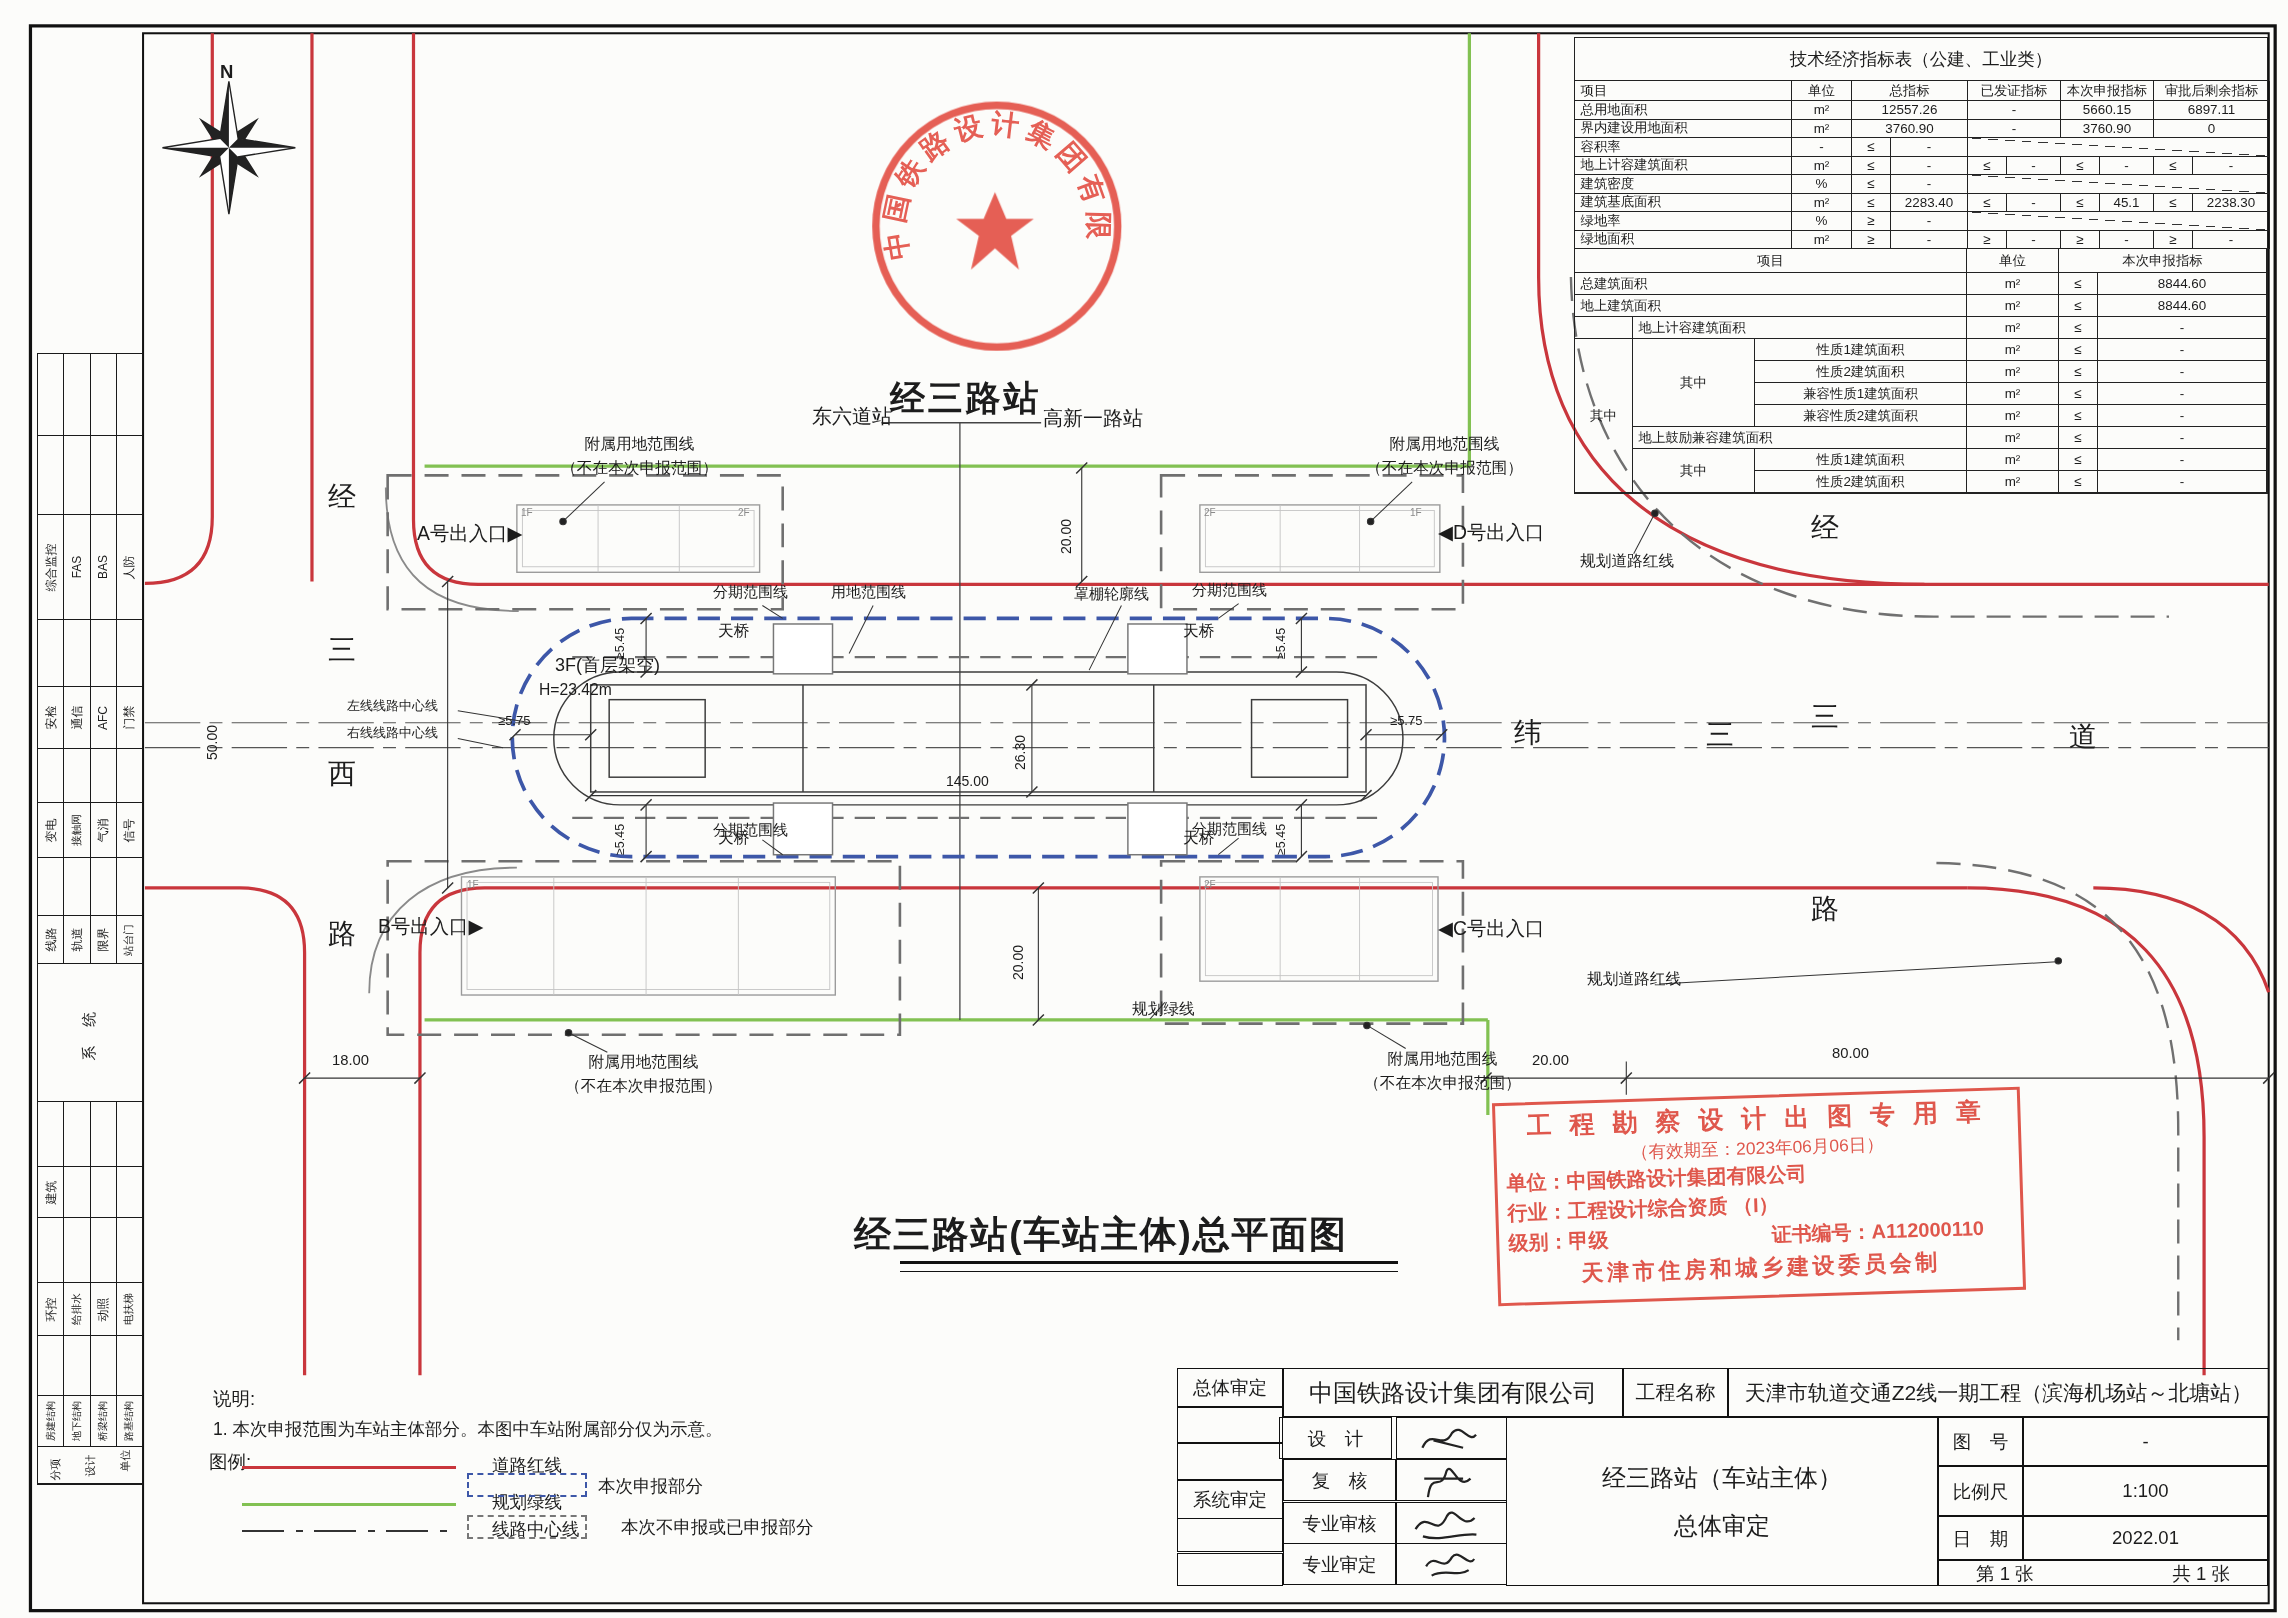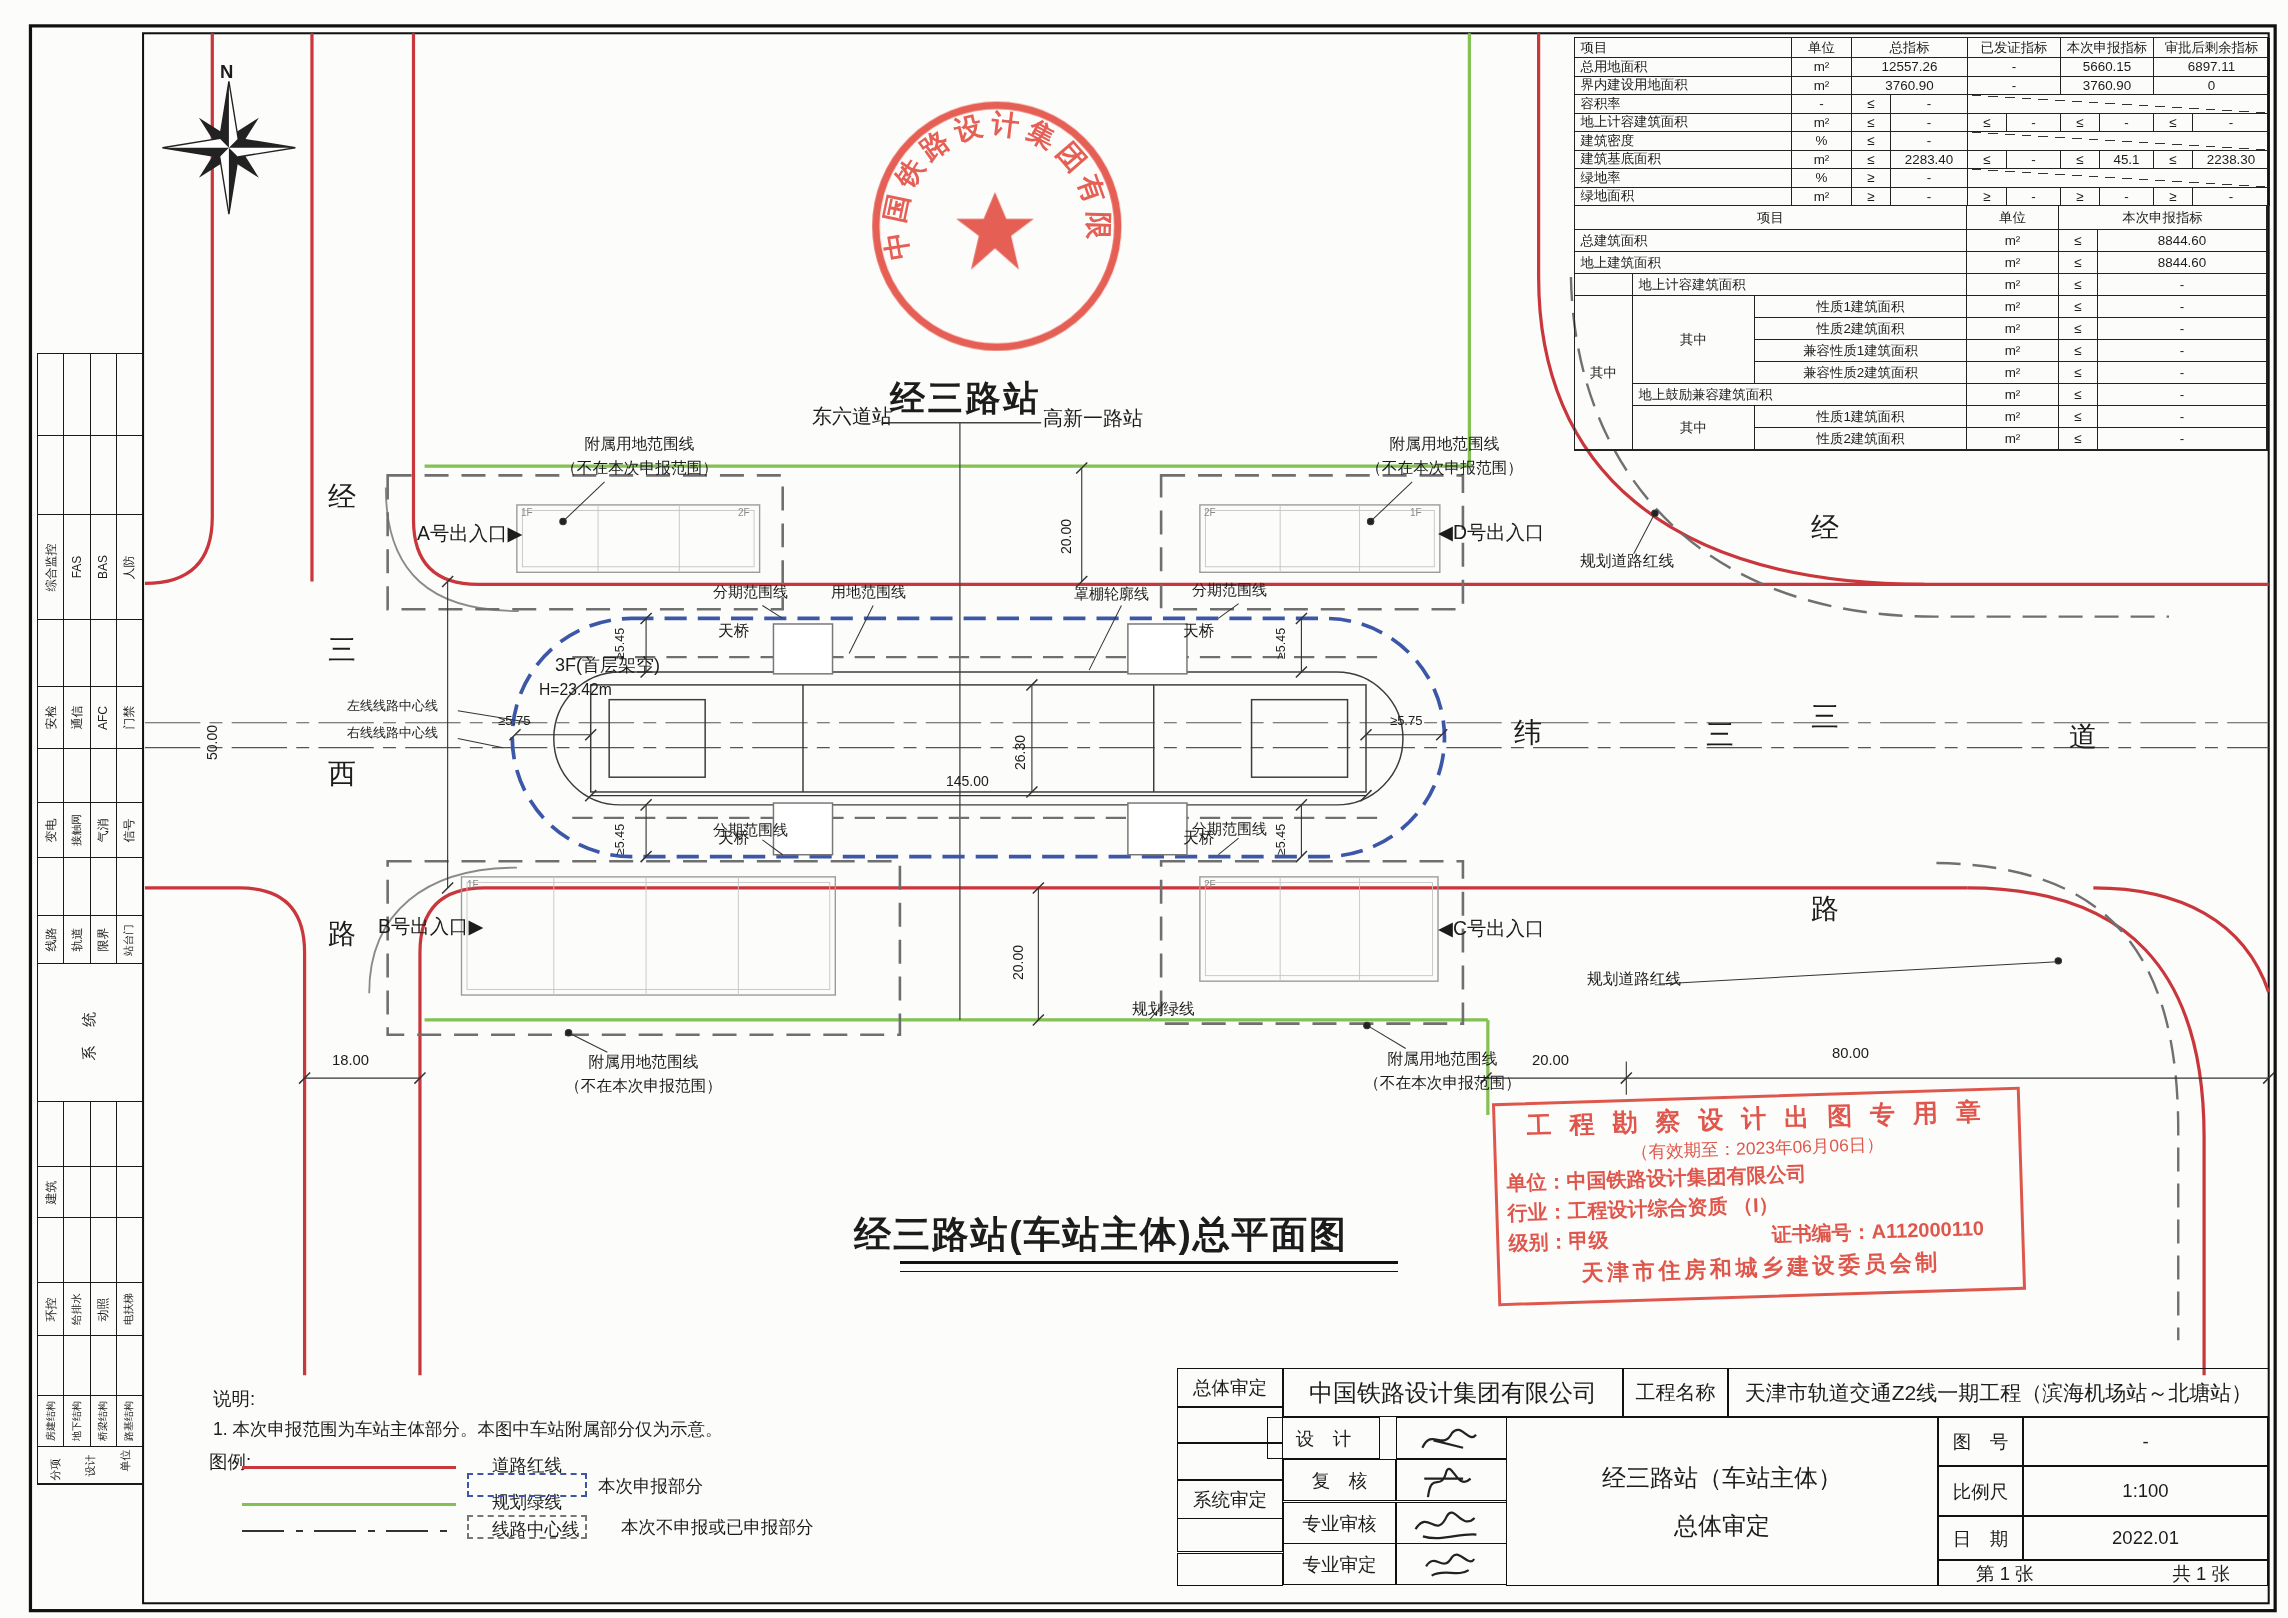--- a/index.html
+++ b/index.html
@@ -288,20 +288,21 @@
   <span class="vd sm" style="left:613px;top:855px;">≥5.45</span>
   <span class="vd sm" style="left:1274px;top:855px;">≥5.45</span>
   <span class="lbl" style="left:498px;top:713px;font-size:13px;">≥5.75</span>
   <span class="lbl" style="left:1390px;top:713px;font-size:13px;">≥5.75</span>
   <span class="lbl" style="left:946px;top:773px;font-size:14px;">145.00</span>
   <span class="lbl" style="left:332px;top:1052px;font-size:14.8px;">18.00</span>
   <span class="lbl" style="left:1532px;top:1052px;font-size:14.8px;">20.00</span>
   <span class="lbl" style="left:1832px;top:1045px;font-size:14.8px;">80.00</span>
 
   <div class="itab">
+    <div class="ttl">技术经济指标表（公建、工业类）</div>
     <div class="gU">
       <div class="nm">项目</div>
       <div>单位</div>
       <div style="grid-column:span 2">总指标</div>
       <div style="grid-column:span 2">已发证指标</div>
       <div style="grid-column:span 2">本次申报指标</div>
       <div style="grid-column:span 2">审批后剩余指标</div>
 
       <div class="nm">总用地面积</div>
       <div>m²</div>
@@ -622,21 +623,21 @@
     <div class="tc" style="left:0;top:39px;width:106px;height:36px;"></div>
     <div class="tc" style="left:0;top:75px;width:106px;height:37px;"></div>
     <div class="tc" style="left:0;top:112px;width:106px;height:39px;">系统审定</div>
     <div class="tc" style="left:0;top:150px;width:106px;height:34px;"></div>
     <div class="tc" style="left:0;top:185px;width:106px;height:33px;"></div>
 
     <div class="tc" style="left:106px;top:0;width:340px;height:49px;font-size:24px;">中国铁路设计集团有限公司</div>
     <div class="tc" style="left:446px;top:0;width:105px;height:49px;font-size:20px;">工程名称</div>
     <div class="tc" style="left:551px;top:0;width:541px;height:49px;font-size:21px;">天津市轨道交通Z2线一期工程（滨海机场站～北塘站）</div>
 
-    <div class="tc" style="left:90px;top:49px;width:113px;height:42px;">设　计</div>
+    <div class="tc" style="left:102px;top:49px;width:113px;height:42px;">设　计</div>
     <div class="tc" style="left:106px;top:91px;width:113px;height:42px;">复　核</div>
     <div class="tc" style="left:106px;top:134px;width:113px;height:42px;">专业审核</div>
     <div class="tc" style="left:106px;top:175px;width:113px;height:42px;">专业审定</div>
     <div class="tc" style="left:219px;top:49px;width:111px;height:42px;">
       <svg width="74" height="37" viewBox="0 0 80 40" style="position:static">
           <path d="M8,30 C18,8 30,34 40,14 C50,2 58,26 66,16 M20,22 L52,30" fill="none" stroke="#222" stroke-width="2.4"></path>
         </svg>
     </div>
     <div class="tc" style="left:219px;top:91px;width:111px;height:42px;">
       <svg width="74" height="41" viewBox="0 0 80 44" style="position:static">

